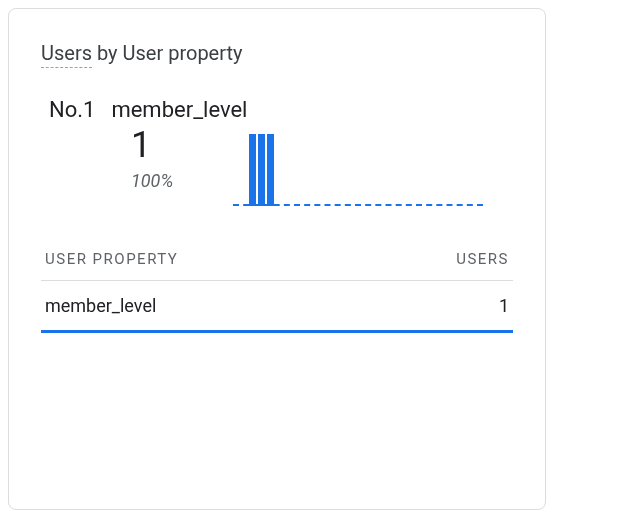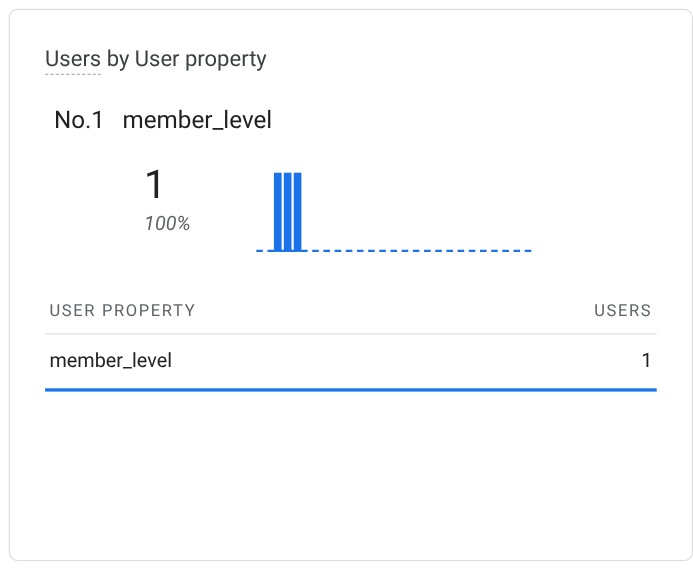--- a/index.html
+++ b/index.html
@@ -9,38 +9,38 @@
     }
     body {
       font-family: 'Google Sans', 'Roboto', Arial, sans-serif;
       background: #fff;
       padding: 8px;
     }
     .card {
       border: 1px solid #dadce0;
       border-radius: 8px;
       padding: 24px 32px 40px 32px;
-      width: 622px;
+      width: 538px;
       height: 502px;
     }
     .title {
       font-size: 20px;
       color: #3c4043;
       margin-bottom: 32px;
       margin-top: 8px;
     }
     .title .metric {
       border-bottom: 1px dashed #9aa0a6;
       padding-bottom: 2px;
     }
     .rank-row {
       display: flex;
       align-items: baseline;
       gap: 16px;
-      margin-bottom: 27px;
+      margin-bottom: 4px;
       padding-left: 8px;
     }
     .rank-label {
       font-size: 22px;
       color: #202124;
       font-weight: 400;
     }
     .rank-value {
       font-size: 22px;
       color: #202124;

